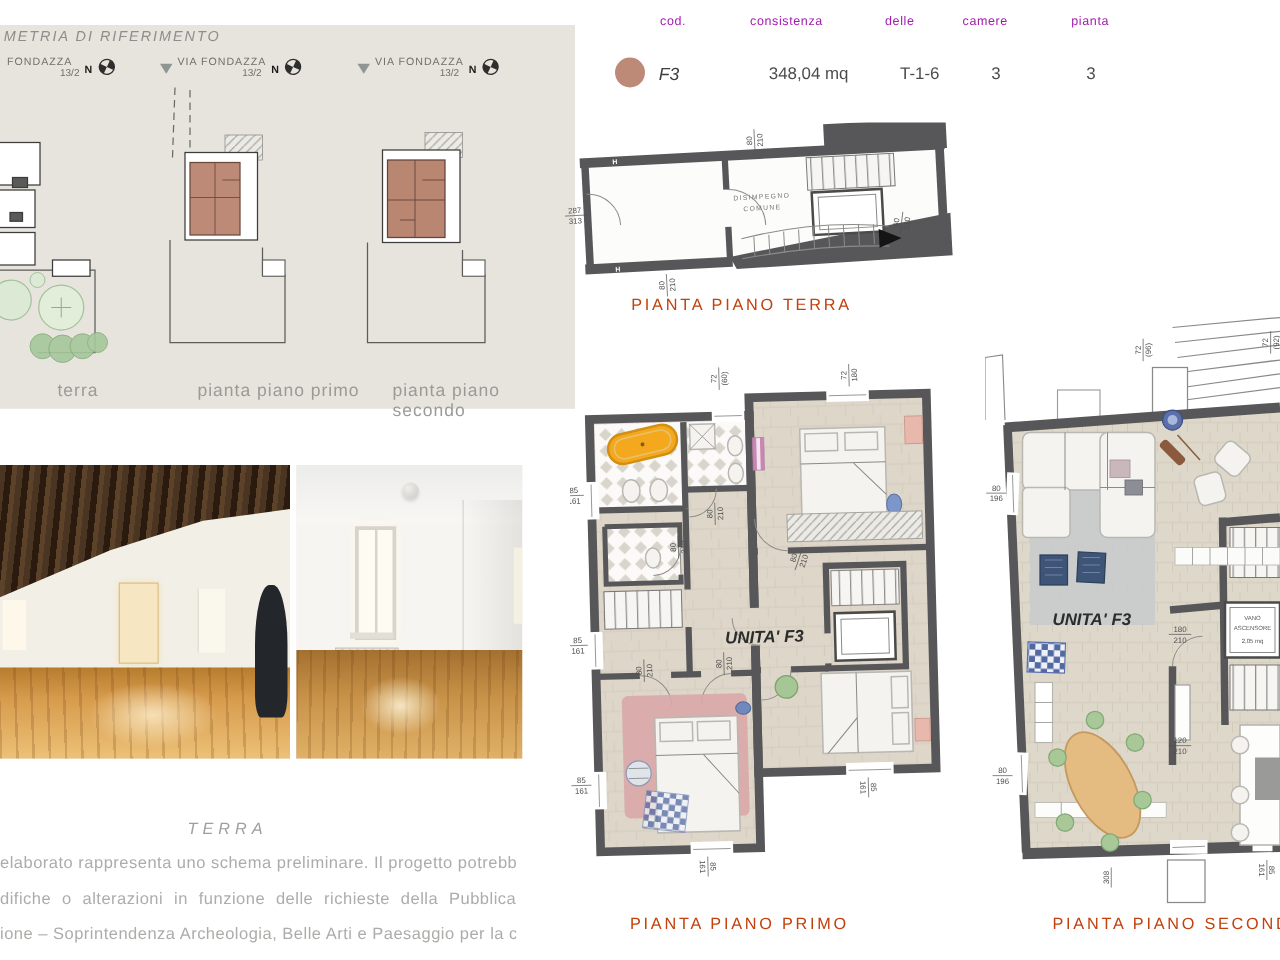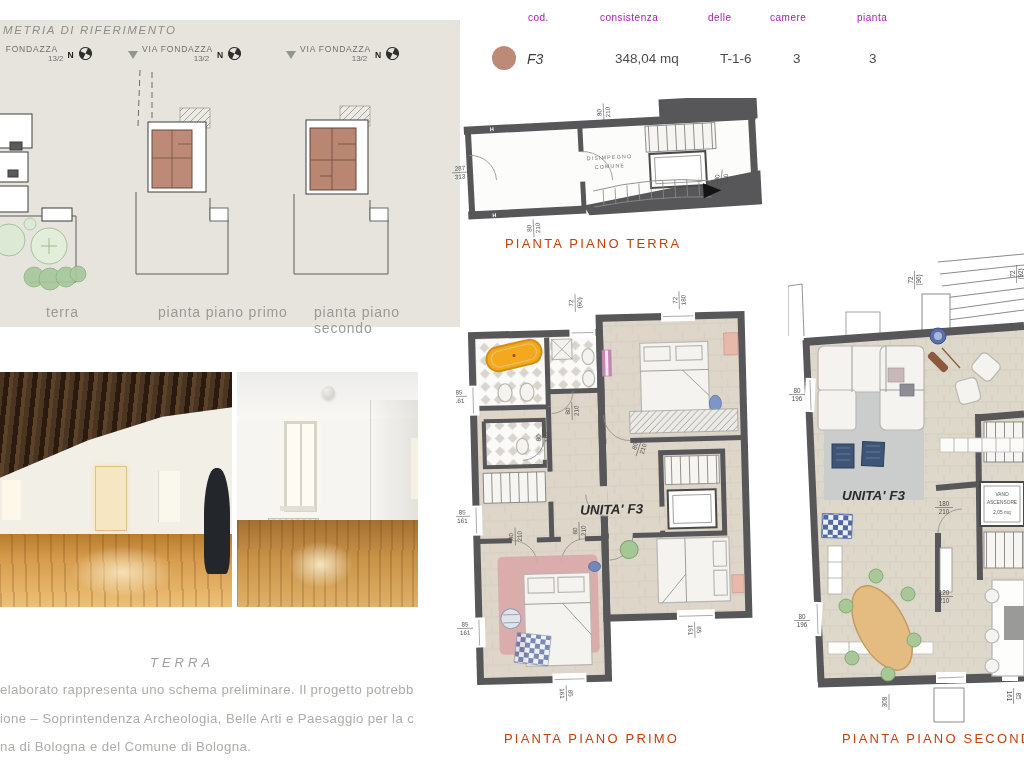--- a/index.html
+++ b/index.html
@@ -241,20 +241,21 @@
   <div class="p2-sill"></div>
   <div class="p2-rad"></div>
   <div class="p2-winR"></div>
   <div class="p2-floor"></div>
   <div class="p2-glow"></div>
 </div>
 
 <div class="abs note-head">TERRA</div>
 <div class="abs note-body">
   <div class="note-line">elaborato rappresenta uno schema preliminare. Il progetto potrebbe</div>
+  <div class="note-line">difiche o alterazioni in funzione delle richieste della Pubblica</div>
   <div class="note-line">ione – Soprintendenza Archeologia, Belle Arti e Paesaggio per la città</div>
   <div class="note-line nl-last">na di Bologna e del Comune di Bologna.</div>
 </div>
 
 <div class="abs ut" style="left:528px;top:12px">cod.</div>
 <div class="abs ut" style="left:600px;top:12px">consistenza</div>
 <div class="abs ut" style="left:708px;top:12px">delle</div>
 <div class="abs ut" style="left:770px;top:12px">camere</div>
 <div class="abs ut" style="left:857px;top:12px">pianta</div>
 

